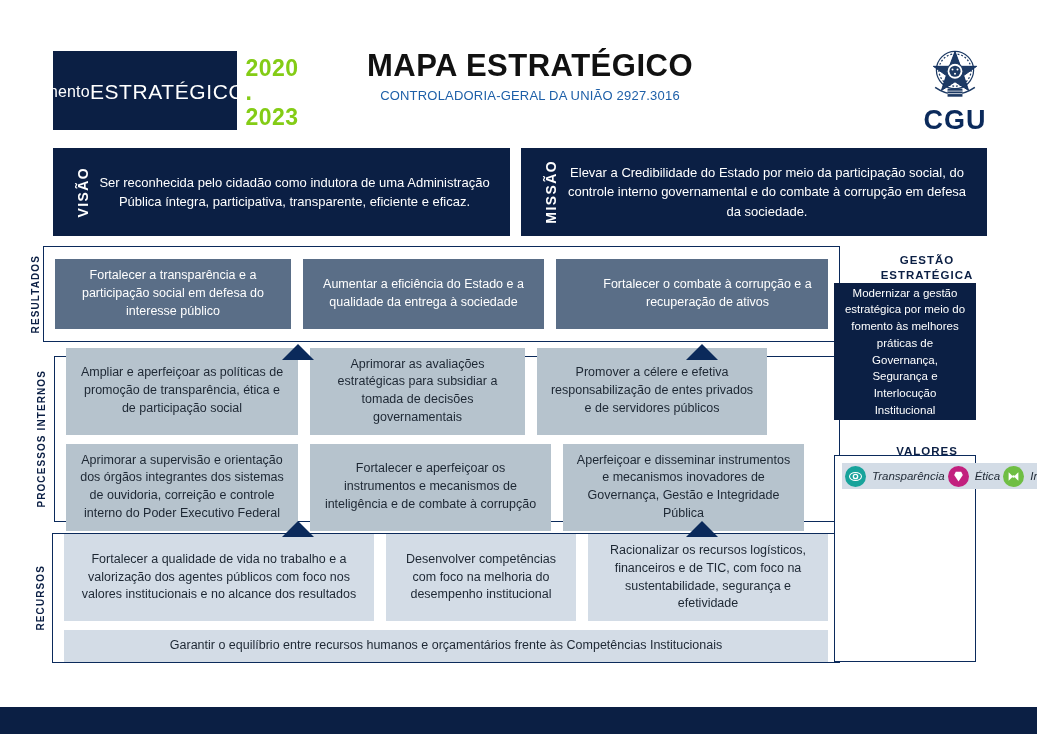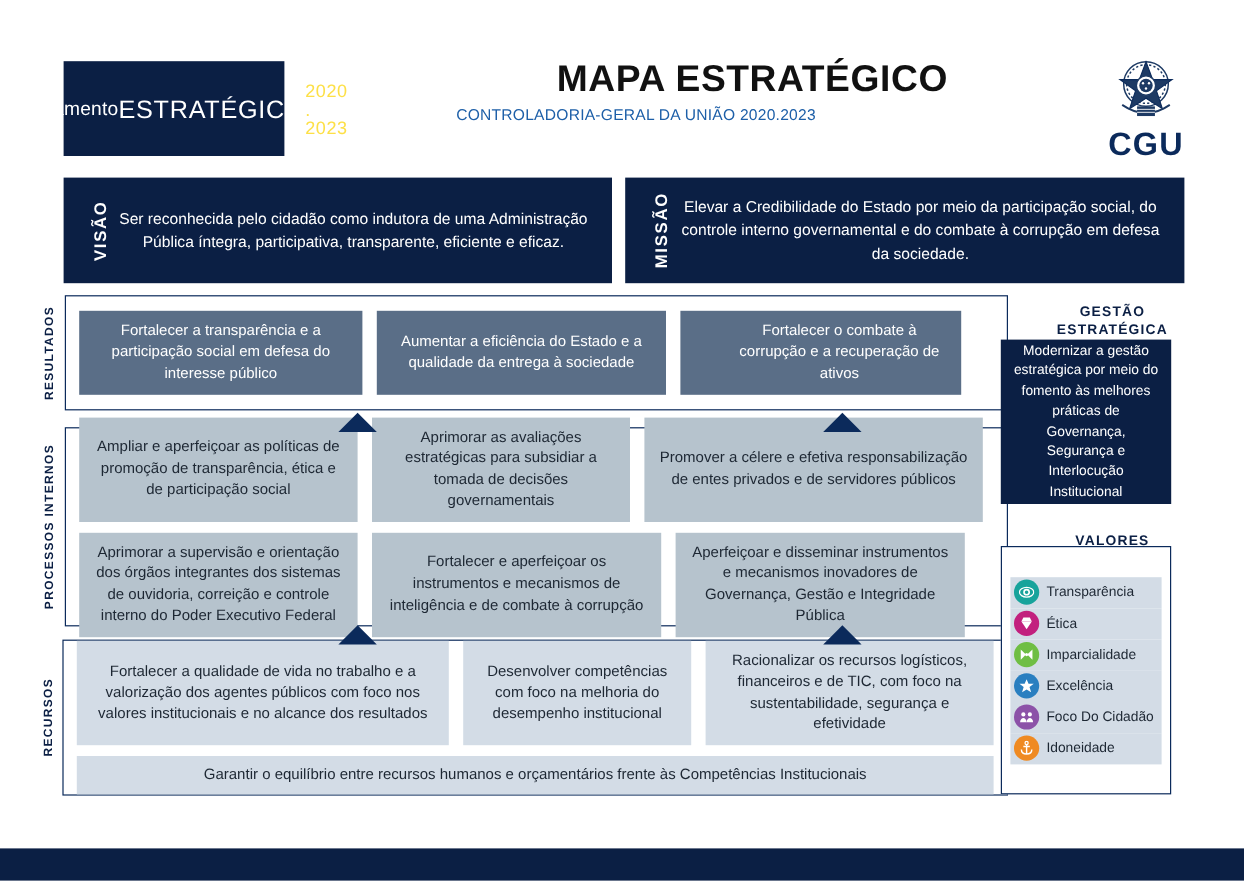--- a/index.html
+++ b/index.html
@@ -49,32 +49,32 @@
     font-size: 21px;
     letter-spacing: .6px;
     line-height: 1.05;
   }
   .logo-pe .rule {
     width: 118px; height: 2px;
     background: #ffffff;
     margin: 3px 0 2px 0;
   }
   .logo-pe .l3 {
-    color: #fde047;
-    font-size: 15px;
-    font-weight: normal;
+    color: #84cc16;
+    font-size: 23px;
+    font-weight: bold;
     letter-spacing: .5px;
     line-height: 1.05;
   }
 
   .title-main {
     position: absolute;
     left: 270px; top: 48px;
     width: 520px;
-    text-align: right;
+    text-align: center;
     font-size: 31px;
     font-weight: bold;
     color: #111111;
     letter-spacing: .5px;
   }
   .title-sub {
     position: absolute;
     left: 270px; top: 88px;
     width: 520px;
     text-align: center;
@@ -252,22 +252,23 @@
   }
 
   #valores-box {
     position: absolute;
     left: 834px; top: 455px;
     width: 142px; height: 207px;
     border: 1.5px solid #0b2a5b;
     background: #ffffff;
     padding: 7px 7px;
     display: flex;
-    flex-direction: column;
-    justify-content: center;
+    flex-direction: row;
+    justify-content: space-between;
+    font-style: italic;
   }
   .valor {
     display: flex;
     align-items: center;
     gap: 6px;
     background: #d3dce6;
     height: 26px;
     padding-left: 3px;
   }
   .valor-icon {
@@ -302,21 +303,21 @@
 
     <div class="logo-pe">
       <div class="l1">planejamento</div>
       <div class="l2">ESTRATÉGICO</div>
       <div class="rule"></div>
       <div class="l3">2020 . 2023</div>
       <div class="rule"></div>
     </div>
 
     <div class="title-main">MAPA ESTRATÉGICO</div>
-    <div class="title-sub">CONTROLADORIA-GERAL DA UNIÃO 2020.2023</div>
+    <div class="title-sub">CONTROLADORIA-GERAL DA UNIÃO 2927.3016</div>
 
     <div class="cgu-logo">
       <svg class="cgu-arms" viewBox="0 0 100 100">
         <g fill="none" stroke="#1d3a64" stroke-width="2">
           <circle cx="50" cy="42" r="30"></circle>
           <circle cx="50" cy="42" r="26" stroke-dasharray="3 3"></circle>
         </g>
         <polygon points="50,12 59,36 85,36 64,51 72,75 50,61 28,75 36,51 15,36 41,36" fill="#1d3a64" stroke="#0b2a5b" stroke-width="1.5"></polygon>
         <circle cx="50" cy="44" r="13" fill="#ffffff" stroke="#1d3a64" stroke-width="2"></circle>
         <circle cx="50" cy="44" r="9" fill="#1d3a64"></circle>
@@ -344,34 +345,34 @@
   </div>
 
   <div class="persp" id="persp-resultados">
     <div class="persp-label">
       <span>RESULTADOS</span>
     </div>
     <div class="persp-frame">
         <div class="row">
           <div class="obj obj-res" style="width: 236px;">Fortalecer a transparência e a participação social em defesa do interesse público</div>
           <div class="obj obj-res" style="width: 241px;">Aumentar a eficiência do Estado e a qualidade da entrega à sociedade</div>
-          <div class="obj obj-res" style="width: 234px; padding-left: 41px;">Fortalecer o combate à corrupção e a recuperação de ativos</div>
+          <div class="obj obj-res" style="width: 272px; padding-left: 41px;">Fortalecer o combate à corrupção e a recuperação de ativos</div>
         </div>
       </div>
   </div>
 
   <div class="persp" id="persp-processos">
     <div class="persp-label">
       <span>PROCESSOS INTERNOS</span>
     </div>
     <div class="persp-frame">
         <div class="row">
           <div class="obj obj-proc" style="width: 232px;">Ampliar e aperfeiçoar as políticas de promoção de transparência, ética e de participação social</div>
           <div class="obj obj-proc" style="width: 215px;">Aprimorar as avaliações estratégicas para subsidiar a tomada de decisões governamentais</div>
-          <div class="obj obj-proc" style="width: 282px;">Promover a célere e efetiva responsabilização de entes privados e de servidores públicos</div>
+          <div class="obj obj-proc" style="width: 230px;">Promover a célere e efetiva responsabilização de entes privados e de servidores públicos</div>
         </div>
         <div class="row">
           <div class="obj obj-proc" style="width: 232px;">Aprimorar a supervisão e orientação dos órgãos integrantes dos sistemas de ouvidoria, correição e controle interno do Poder Executivo Federal</div>
           <div class="obj obj-proc" style="width: 241px;">Fortalecer e aperfeiçoar os instrumentos e mecanismos de inteligência e de combate à corrupção</div>
           <div class="obj obj-proc" style="width: 241px;">Aperfeiçoar e disseminar instrumentos e mecanismos inovadores de Governança, Gestão e Integridade Pública</div>
         </div>
       </div>
   </div>
 
   <div class="persp" id="persp-recursos">

